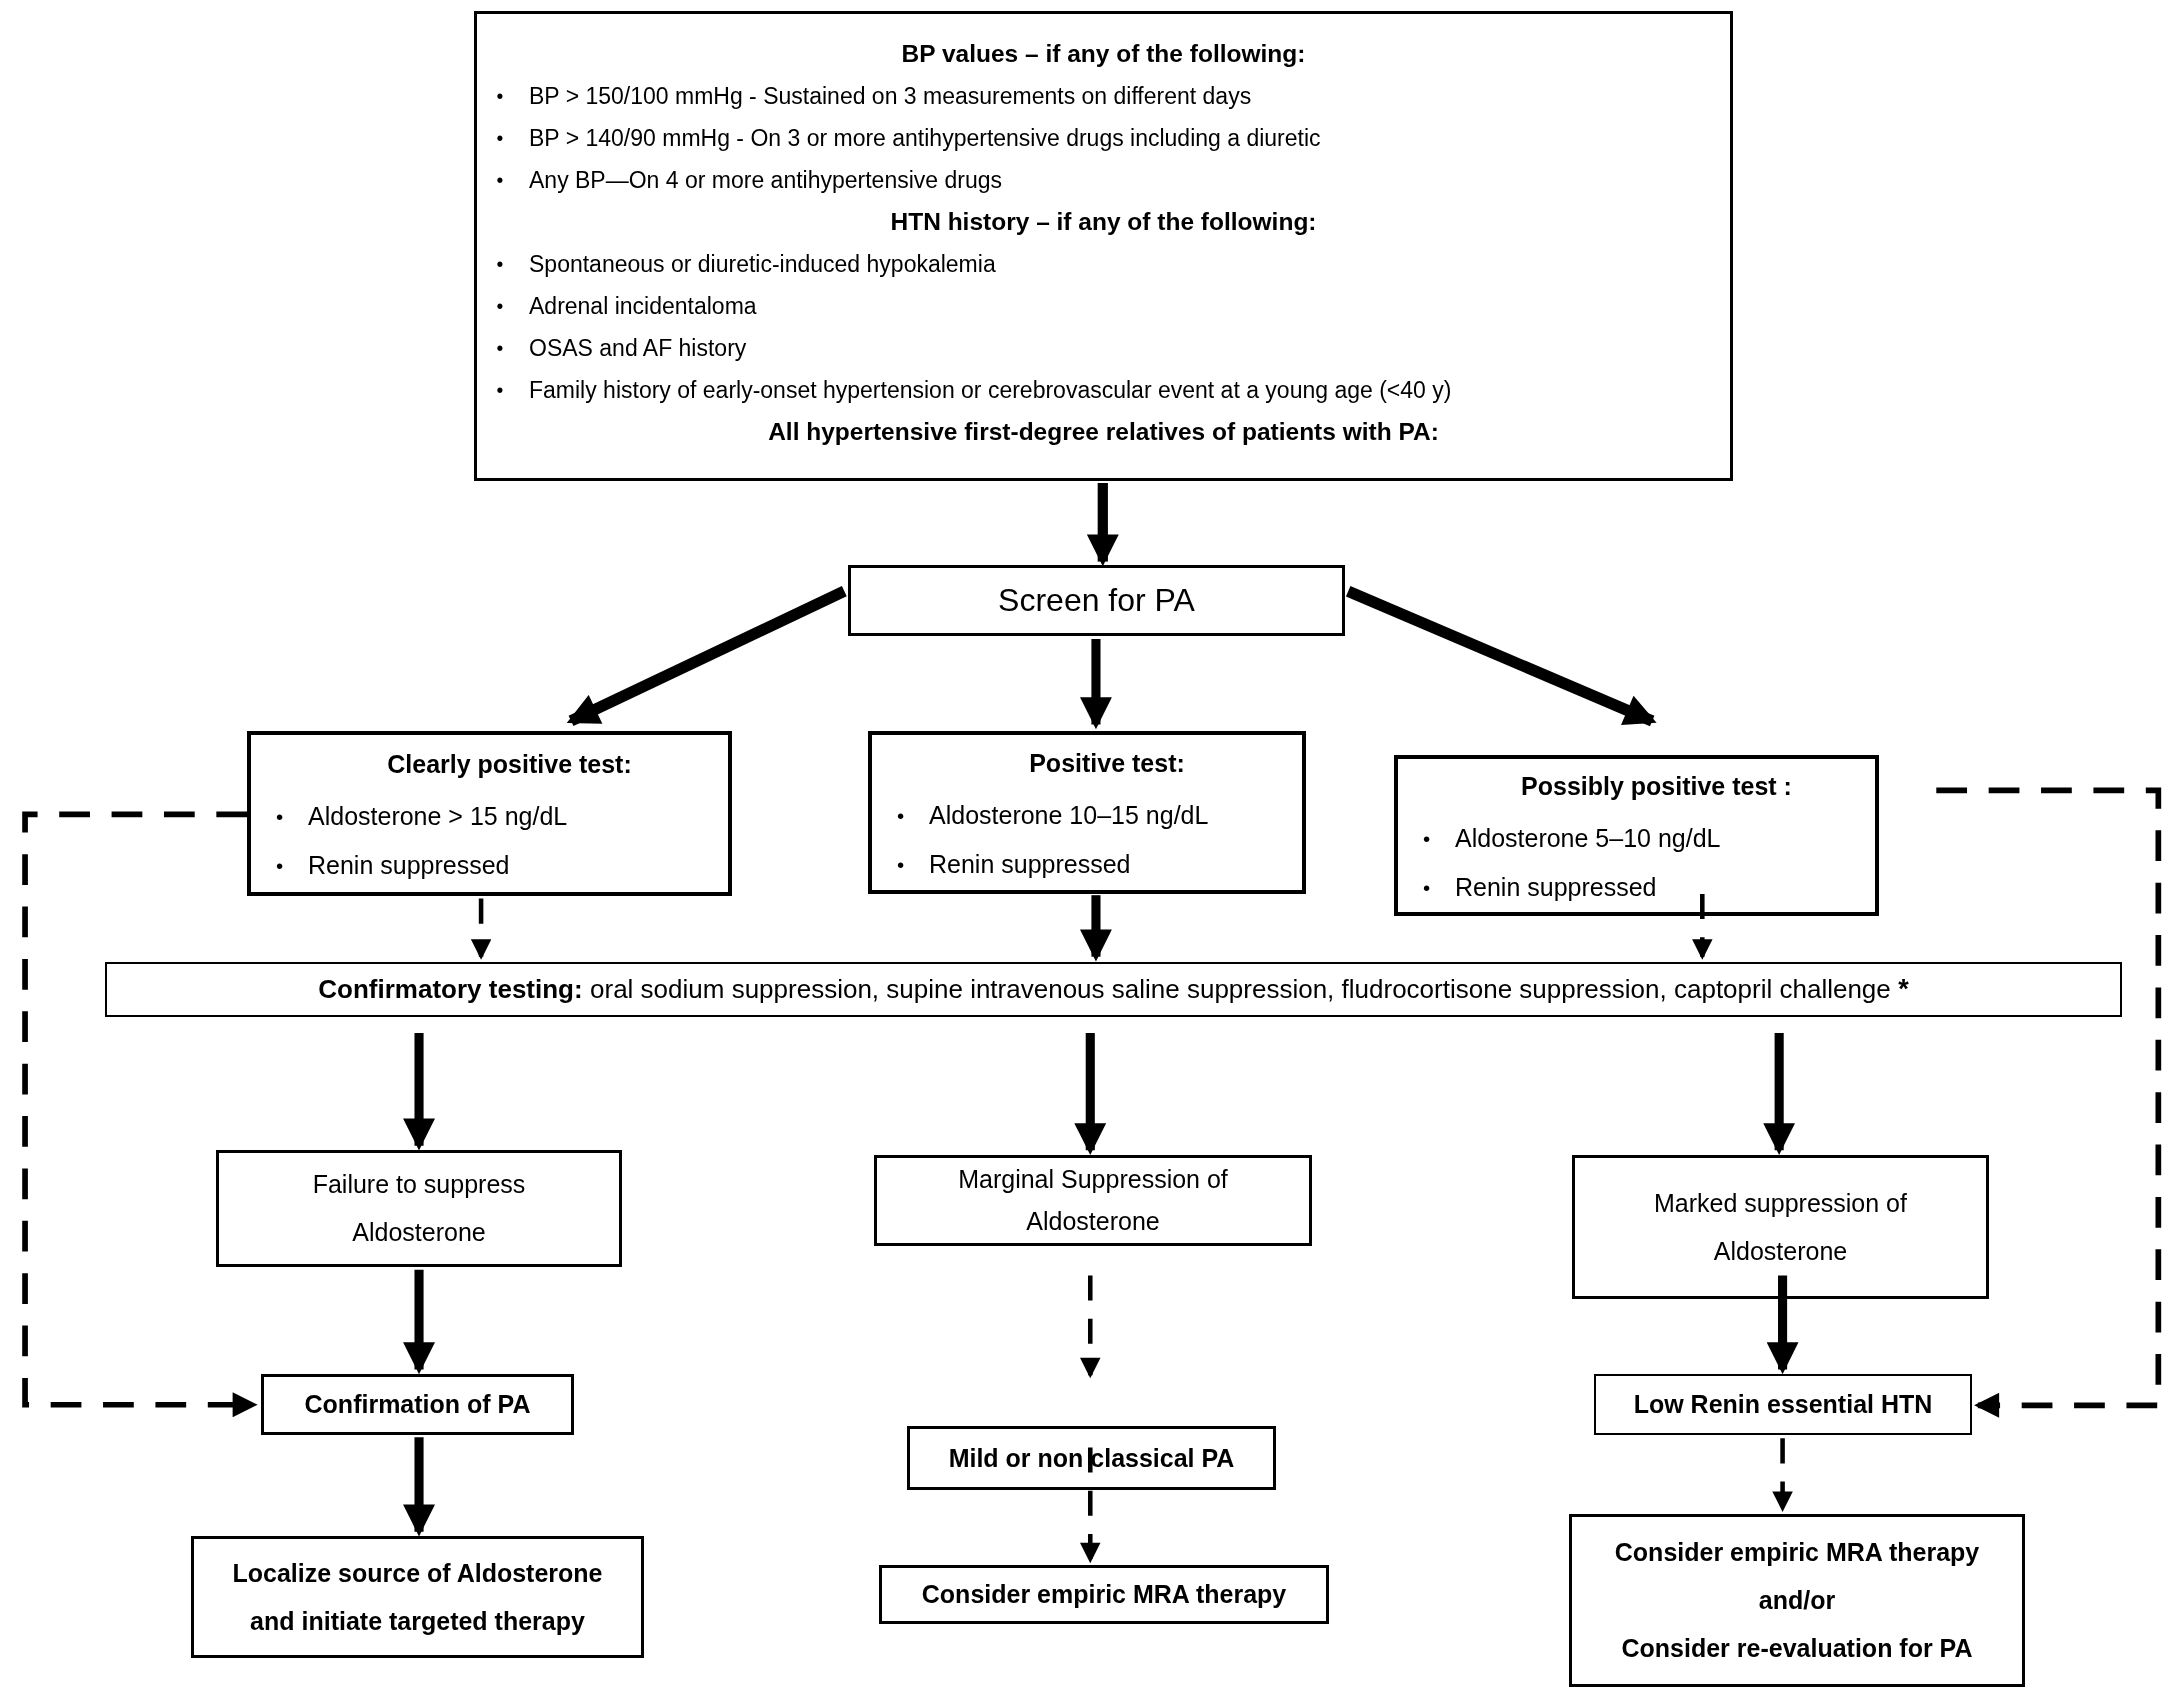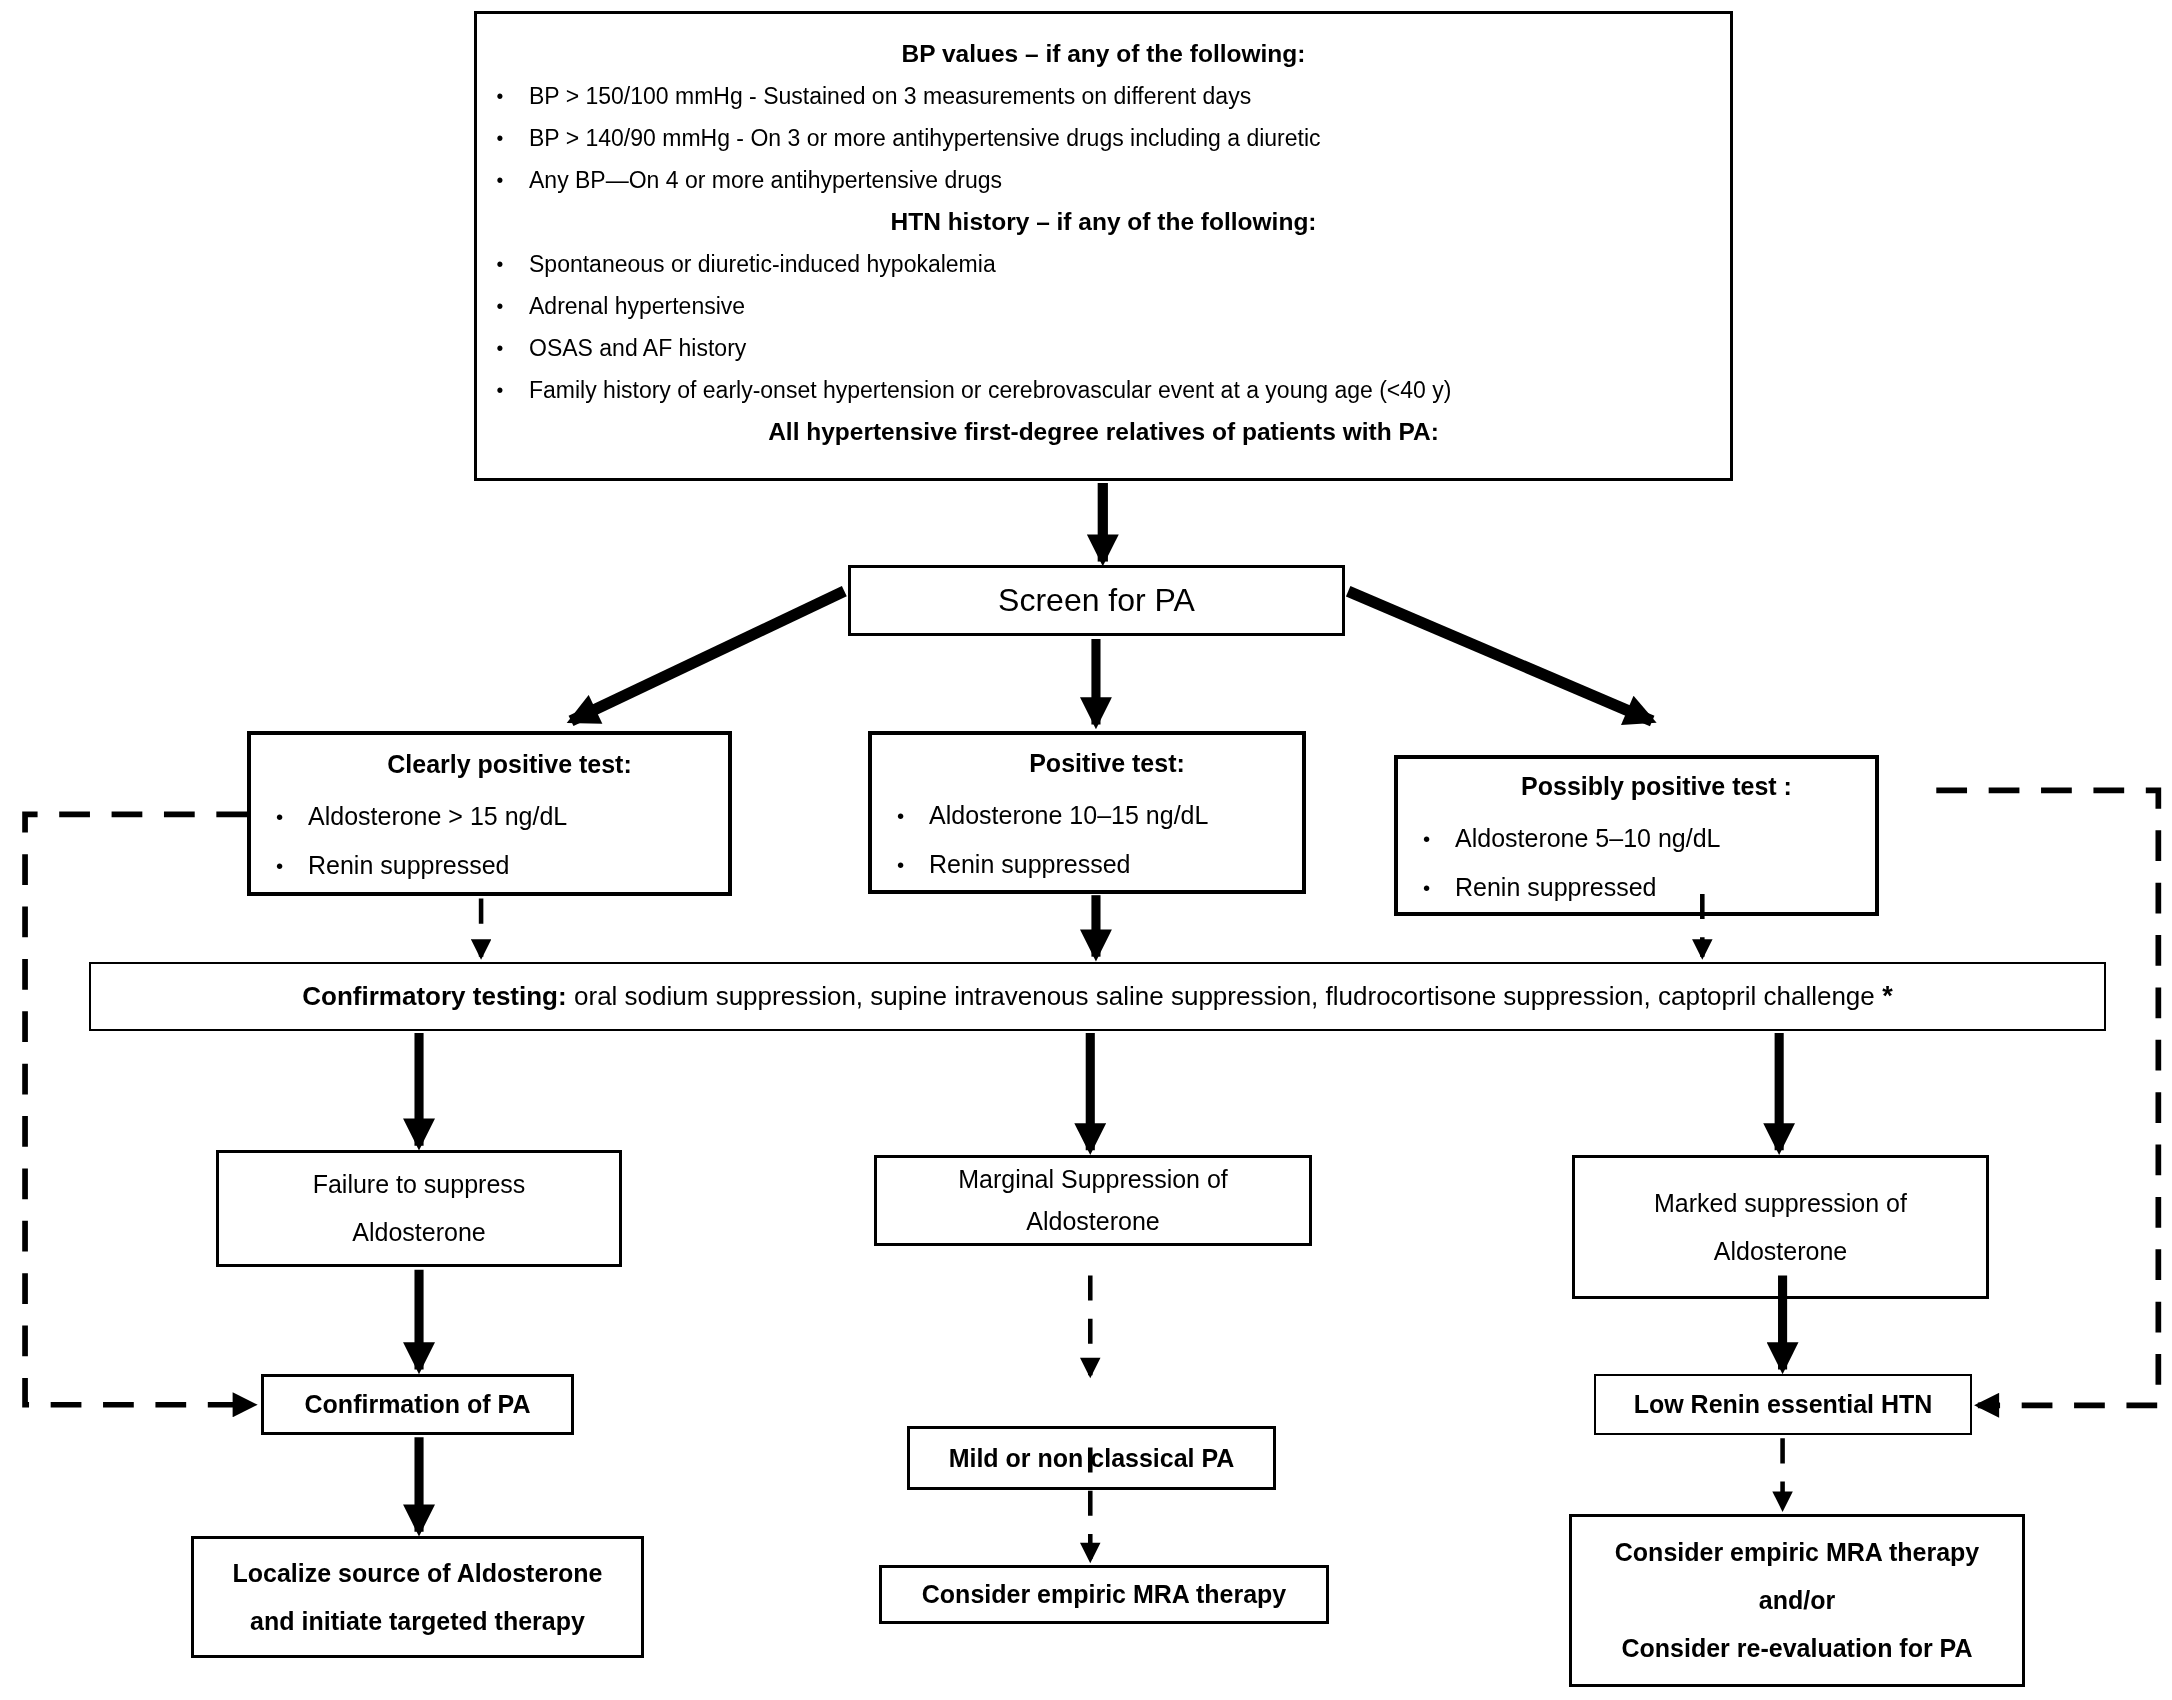--- a/index.html
+++ b/index.html
@@ -79,21 +79,21 @@
       <span class="blt">•</span>
       <span>Any BP—On 4 or more antihypertensive drugs</span>
     </div>
     <div class="crow center">HTN history – if any of the following:</div>
     <div class="crow">
       <span class="blt">•</span>
       <span>Spontaneous or diuretic-induced hypokalemia</span>
     </div>
     <div class="crow">
       <span class="blt">•</span>
-      <span>Adrenal hypertensive</span>
+      <span>Adrenal incidentaloma</span>
     </div>
     <div class="crow">
       <span class="blt">•</span>
       <span>OSAS and AF history</span>
     </div>
     <div class="crow">
       <span class="blt">•</span>
       <span>Family history of early-onset hypertension or cerebrovascular event at a young age (&lt;40 y)</span>
     </div>
     <div class="crow center">All hypertensive first-degree relatives of patients with PA:</div>
@@ -132,21 +132,21 @@
     <div class="trow">
       <span class="blt">•</span>
       <span>Aldosterone 5–10 ng/dL</span>
     </div>
     <div class="trow">
       <span class="blt">•</span>
       <span>Renin suppressed</span>
     </div>
   </div>
 
-  <div class="box thin" style="left:89px;top:962px;width:2017px;height:69px;">
+  <div class="box thin" style="left:105px;top:962px;width:2017px;height:55px;">
     <div class="barline">
       <span class="bar-lead">Confirmatory testing:</span>
       <span class="bar-rest">oral sodium suppression, supine intravenous saline suppression, fludrocortisone suppression, captopril challenge</span>
       <span class="bar-ast">*</span>
     </div>
   </div>
 
   <div class="box" style="left:216px;top:1150px;width:406px;height:117px;">
     <div class="cline">Failure to suppress</div>
     <div class="cline">Aldosterone</div>

